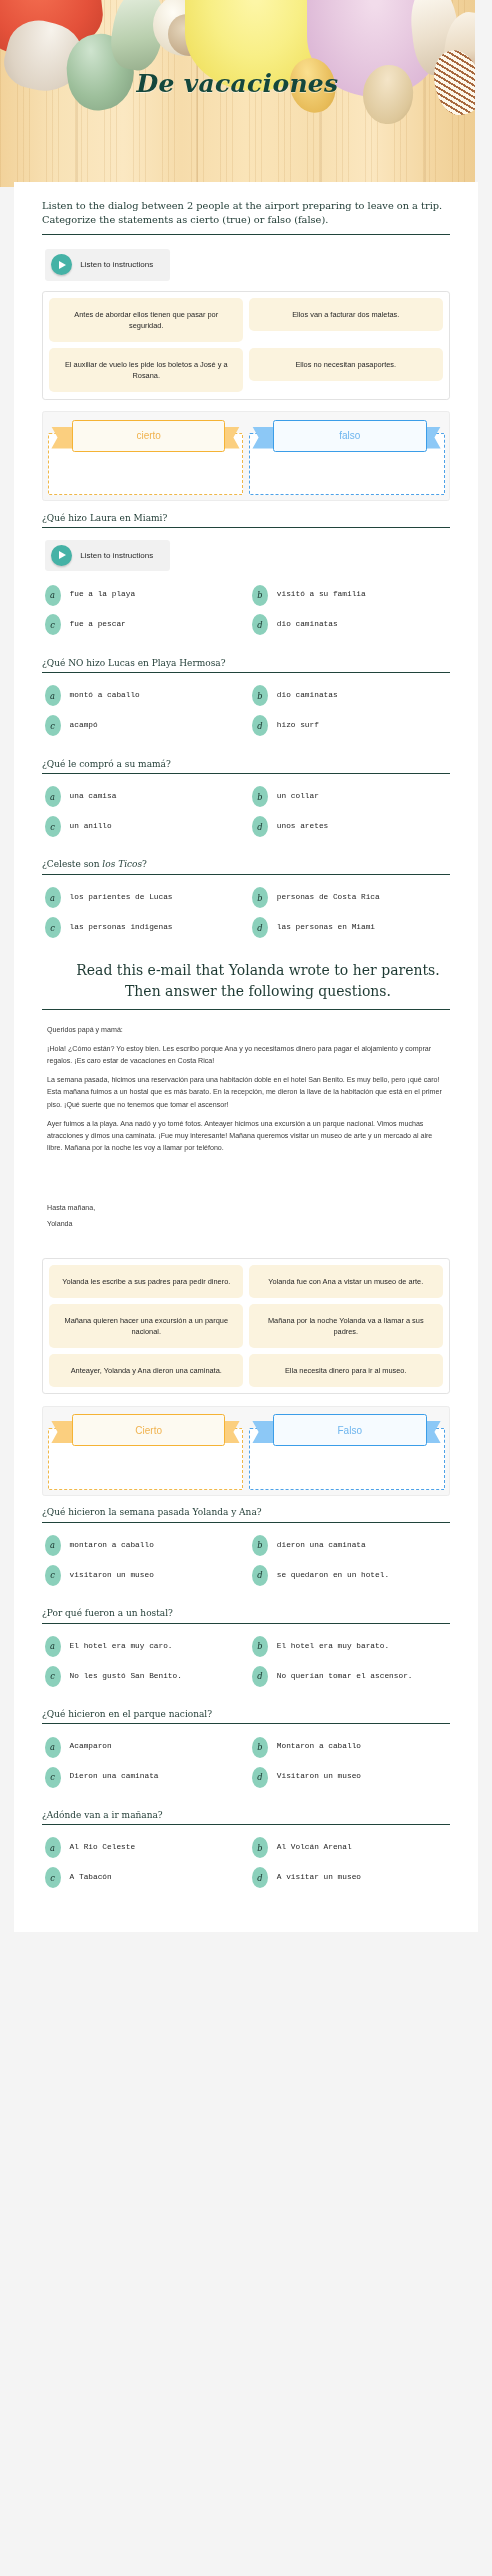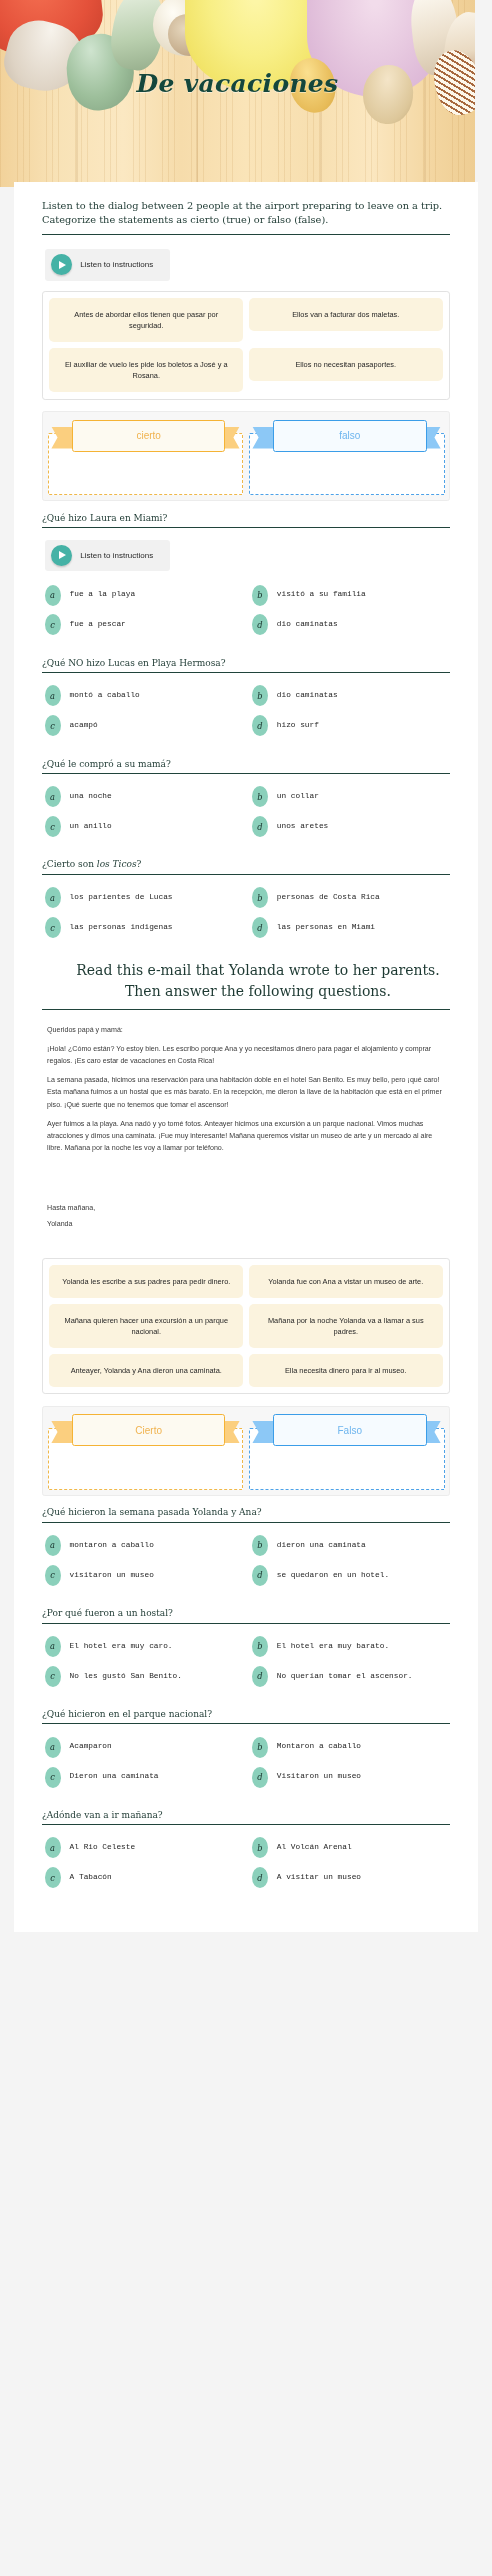--- a/index.html
+++ b/index.html
@@ -333,39 +333,39 @@
           </div>
       </div>
     </div>
 
     <div>
       <div class="q-title">¿Qué le compró a su mamá?</div>
       <hr class="q-rule">
       <div class="options">
         <div class="option">
             <span class="bullet">a</span>
-            <span class="opt-text">una noche</span>
+            <span class="opt-text">una camisa</span>
           </div>
         <div class="option">
             <span class="bullet">b</span>
             <span class="opt-text">un collar</span>
           </div>
         <div class="option">
             <span class="bullet">c</span>
             <span class="opt-text">un anillo</span>
           </div>
         <div class="option">
             <span class="bullet">d</span>
             <span class="opt-text">unos aretes</span>
           </div>
       </div>
     </div>
 
     <div>
-      <div class="q-title"><span>¿Cierto son </span><i>los Ticos</i><span>?</span></div>
+      <div class="q-title"><span>¿Celeste son </span><i>los Ticos</i><span>?</span></div>
       <hr class="q-rule">
       <div class="options">
         <div class="option">
             <span class="bullet">a</span>
             <span class="opt-text">los parientes de Lucas</span>
           </div>
         <div class="option">
             <span class="bullet">b</span>
             <span class="opt-text">personas de Costa Rica</span>
           </div>

